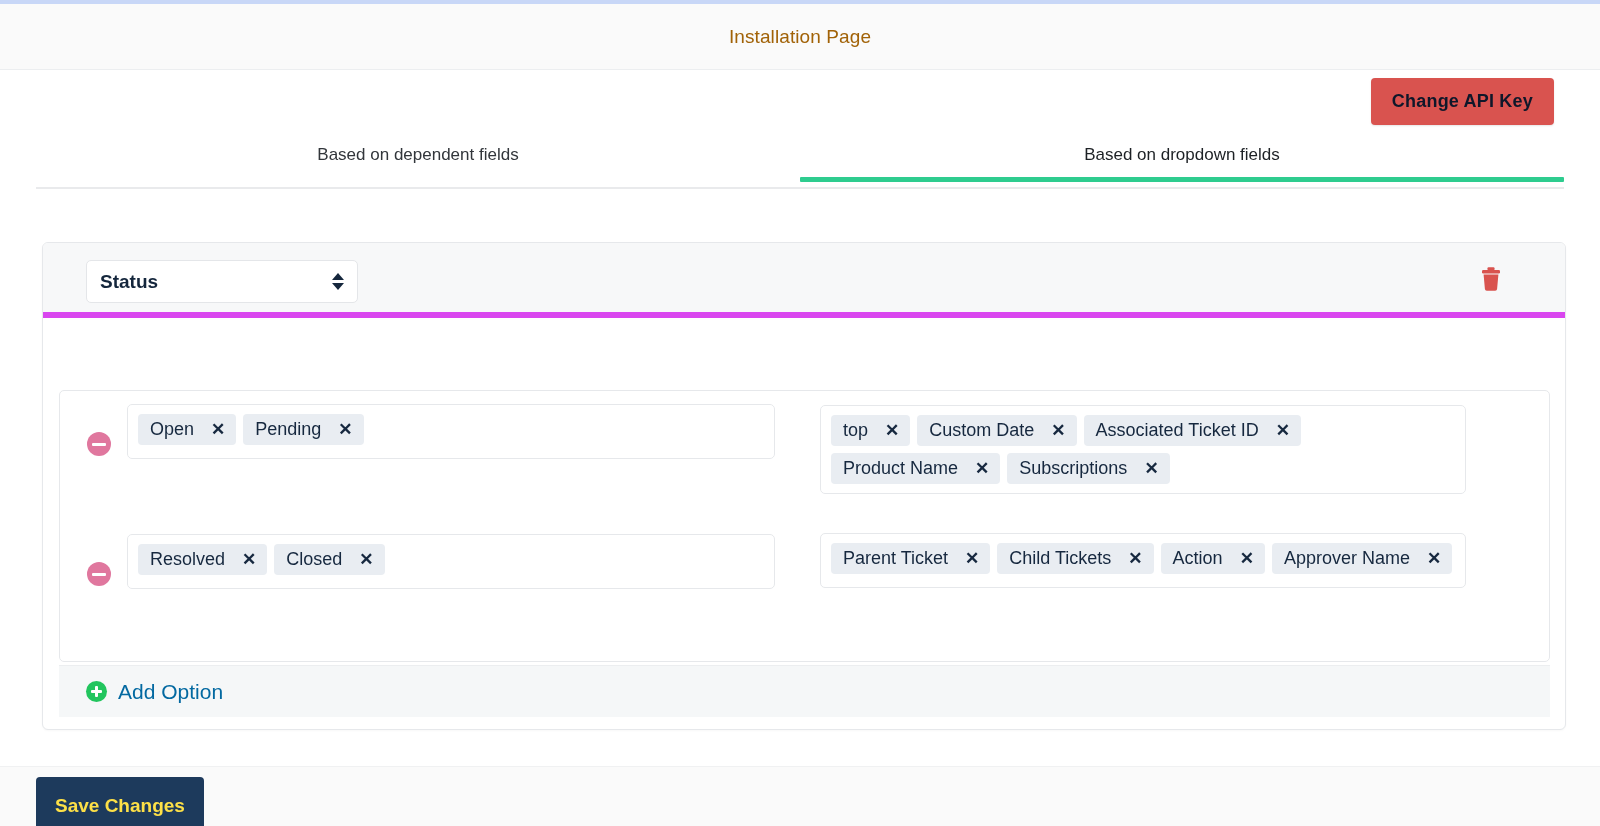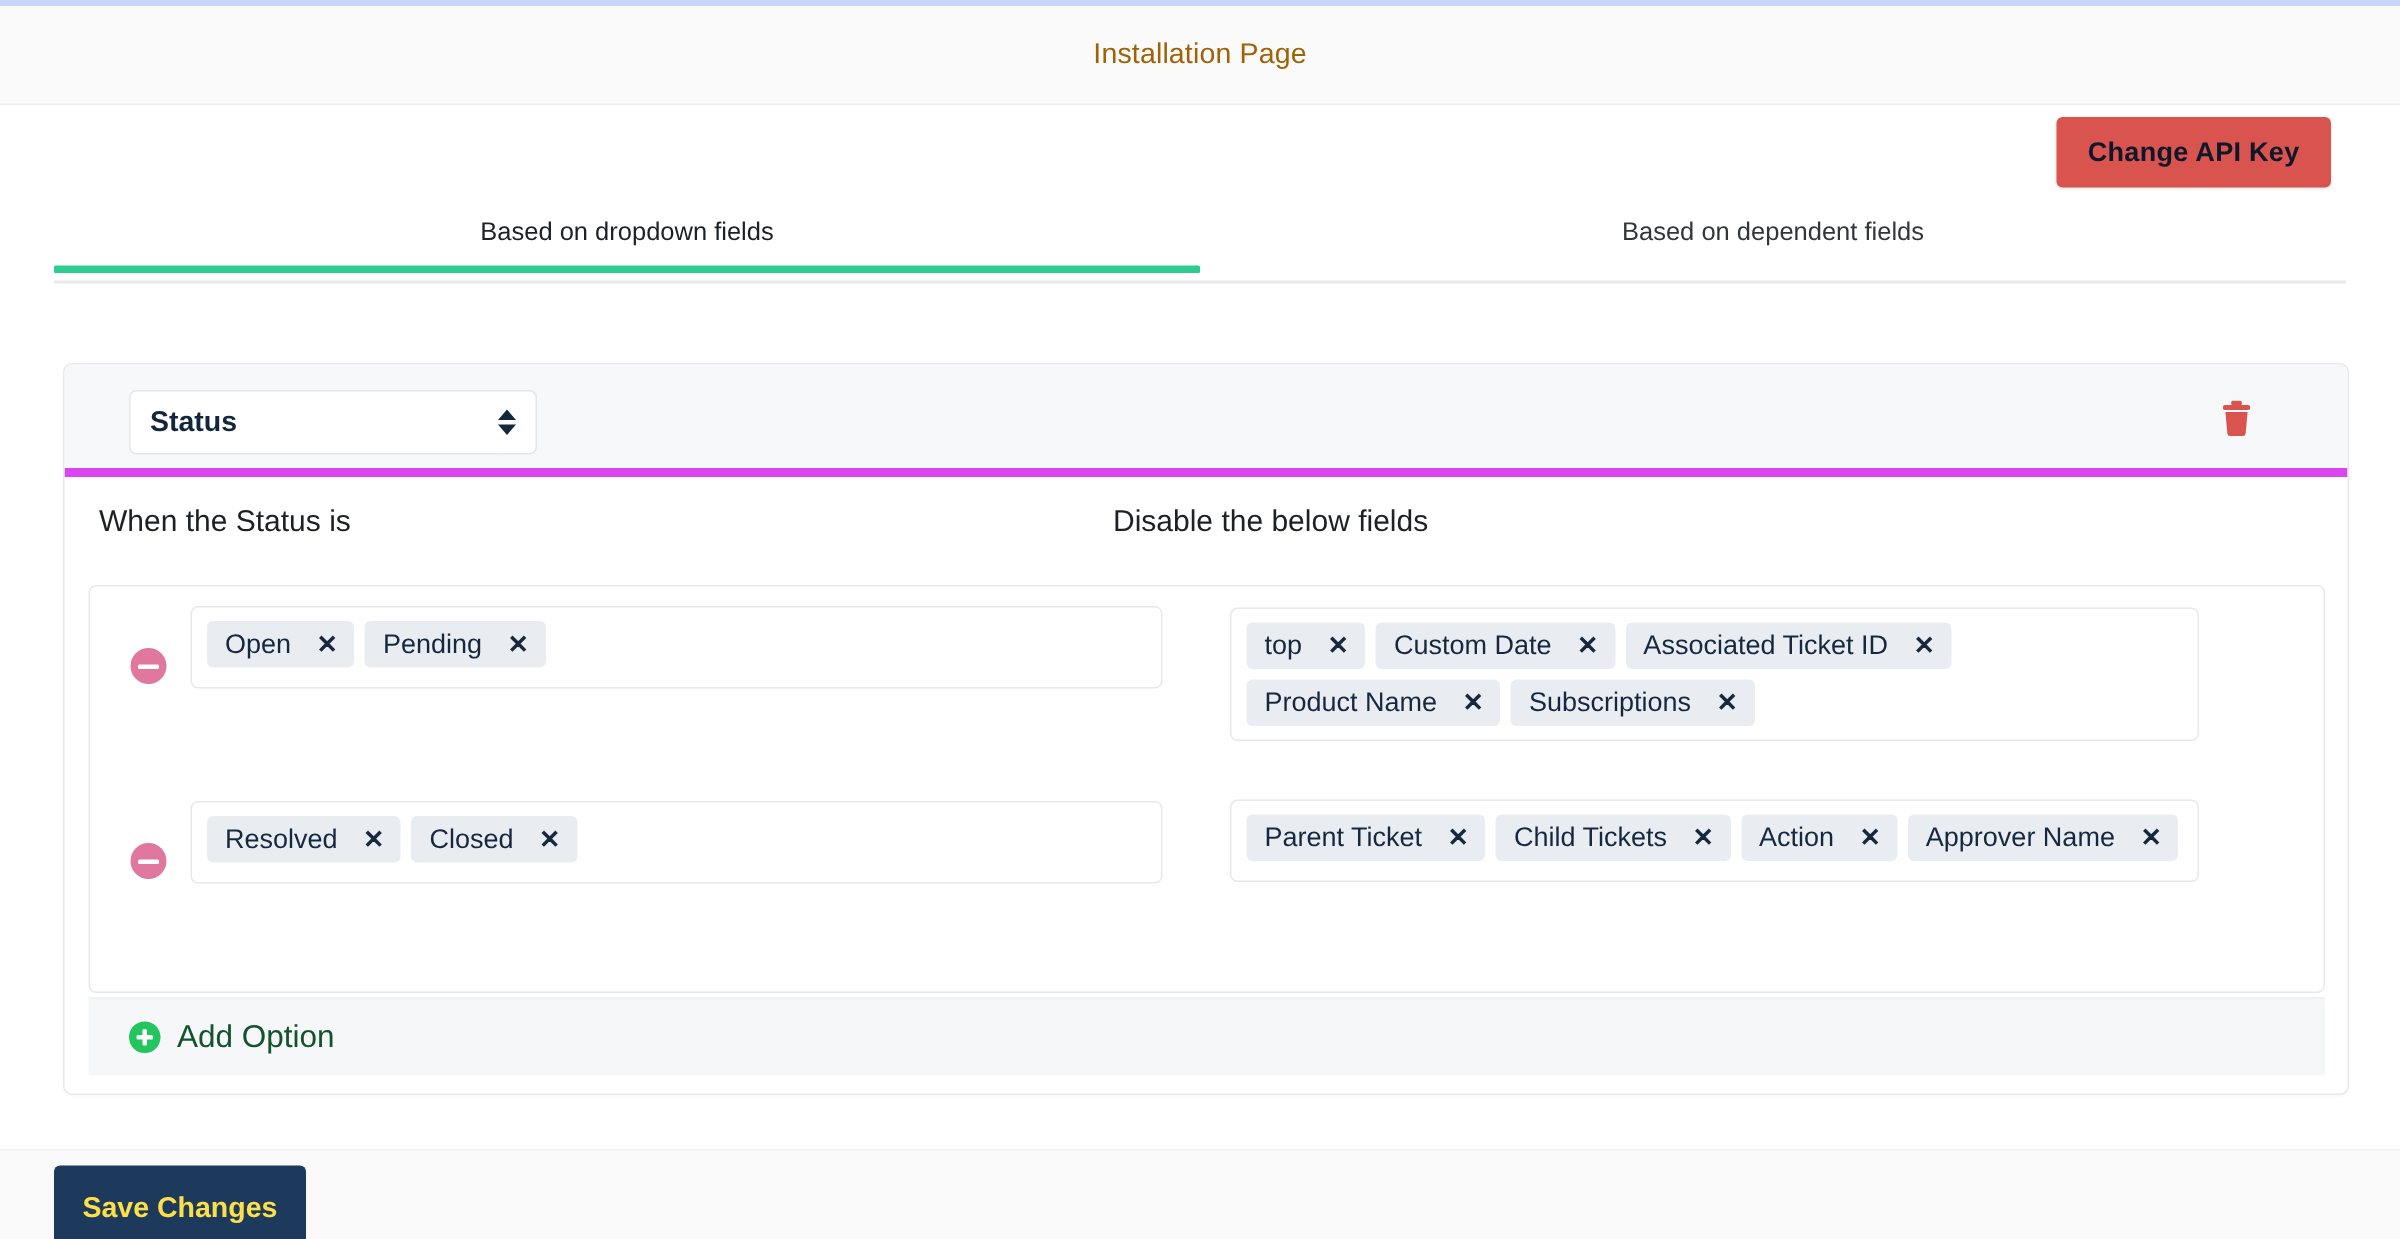--- a/index.html
+++ b/index.html
@@ -299,21 +299,21 @@
   .plus-icon::before, .plus-icon::after {
     content: "";
     position: absolute;
     background: #ffffff;
     border-radius: 1px;
   }
   .plus-icon::before { left: 5px; right: 5px; top: 9px; height: 3px; }
   .plus-icon::after  { top: 5px; bottom: 5px; left: 9px; width: 3px; }
   .add-option-label {
     font-size: 21px;
-    color: #14532d;
+    color: #0369a1;
   }
 
   
   .footer {
     position: absolute;
     left: 0; bottom: 0;
     width: 1600px;
     height: 60px;
     background: #fafafa;
     border-top: 1px solid #f0f1f2;
@@ -343,22 +343,22 @@
 
   <div class="header-bar">
     <div class="header-title">Installation Page</div>
   </div>
 
   <div class="apikey-row">
     <button class="apikey-btn">Change API Key</button>
   </div>
 
   <div class="tabs">
+    <div class="tab">Based on dependent fields</div>
     <div class="tab active">Based on dropdown fields</div>
-    <div class="tab">Based on dependent fields</div>
   </div>
 
   <div class="card">
 
     <div class="card-head">
       <div class="field-select">
         <span class="field-select-label">Status</span>
         <span class="stepper-icon">
           <i class="up"></i>
             <i class="down"></i>
@@ -366,24 +366,20 @@
       </div>
       <button class="trash-btn">
         <svg width="38" height="40" viewBox="0 0 38 40">
           <rect x="10" y="9" width="18" height="3.4" rx="1.2" fill="#d9534f"></rect>
           <rect x="15.5" y="6.2" width="7" height="3.2" rx="1" fill="#d9534f"></rect>
           <path d="M11.6 13.6 h14.8 l-1.3 14.4 a1.9 1.9 0 0 1 -1.9 1.7 h-8.4 a1.9 1.9 0 0 1 -1.9 -1.7 Z" fill="#d9534f"></path>
         </svg>
       </button>
     </div>
 
-    <div class="col-titles">
-      <div class="col-title left">When the Status is</div>
-      <div class="col-title right">Disable the below fields</div>
-    </div>
 
     <div class="rules-box">
 
       <div class="rule-row row-1">
         <div class="left-col">
           <button class="minus-btn"></button>
           <div class="tagbox left-box">
             <span class="tag">
               <span>Open</span>
               <span class="tag-x">✕</span>

